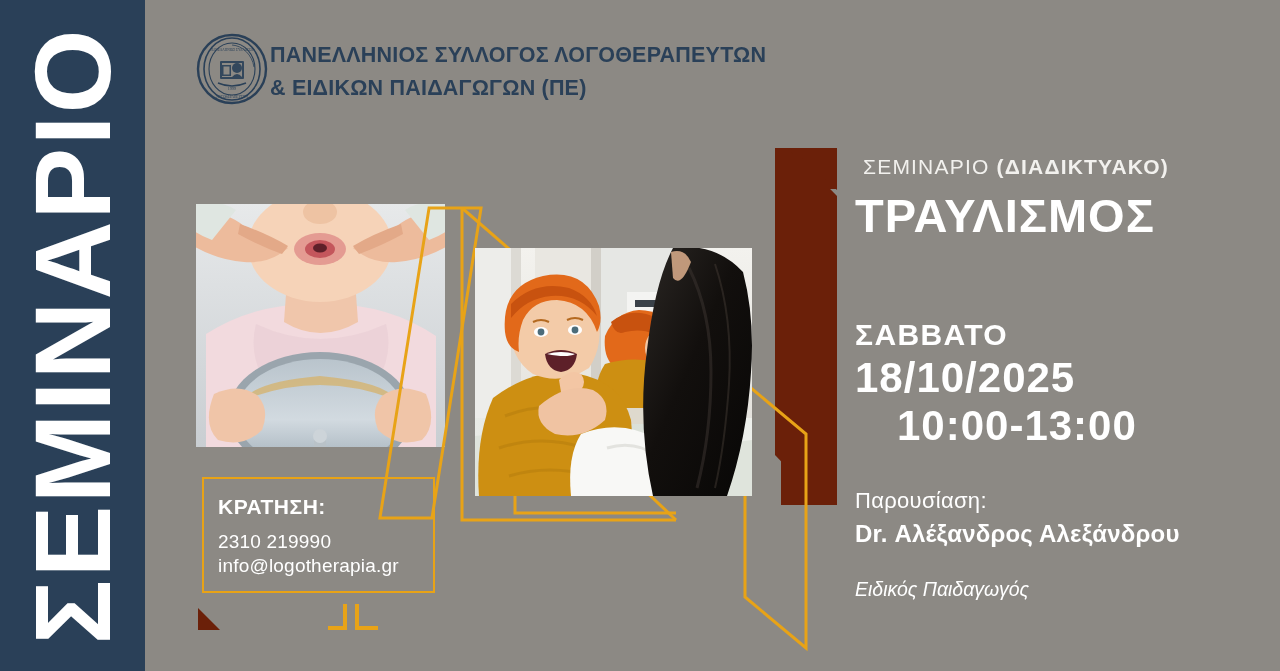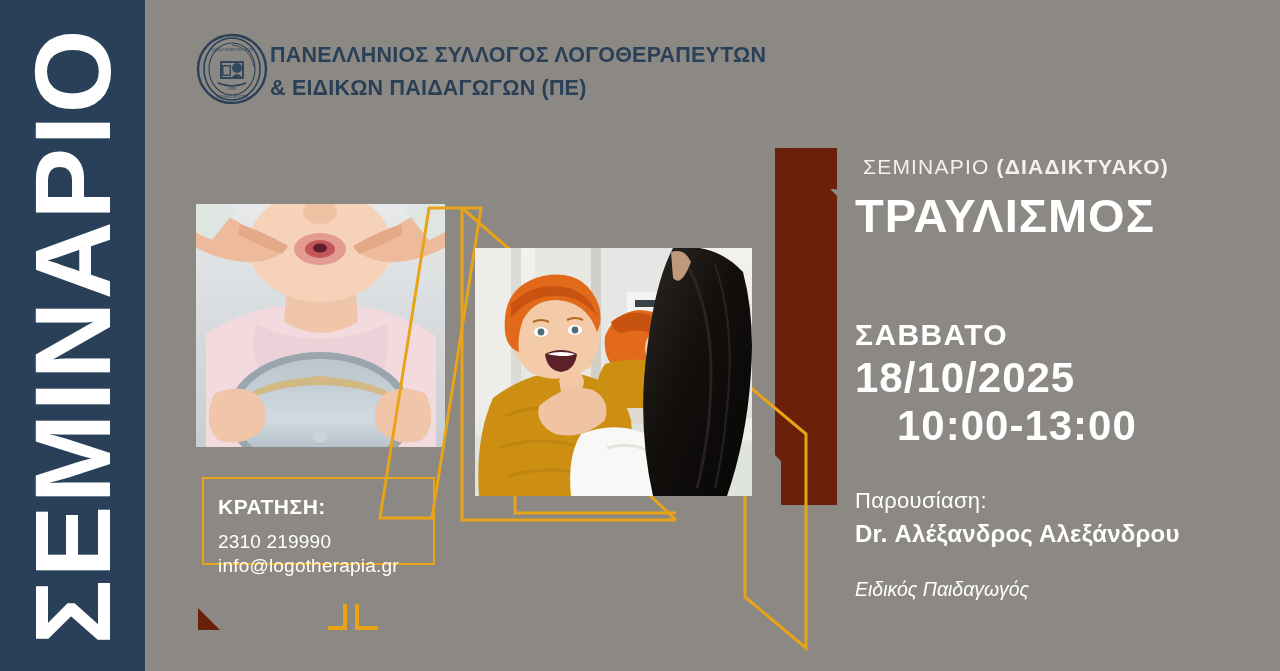--- a/index.html
+++ b/index.html
@@ -84,21 +84,21 @@
     position: absolute;
     left: 0; top: 0;
     width: 1280px; height: 671px;
     pointer-events: none;
   }
 
   
   .booking {
     position: absolute;
     left: 202px; top: 477px;
-    width: 233px; height: 88px;
+    width: 233px; height: 116px;
     border: 2px solid #e8a317;
     padding: 16px 0 0 14px;
   }
   .booking-title {
     color: #ffffff;
     font-size: 21px;
     font-weight: 700;
     letter-spacing: 0.5px;
     line-height: 1.1;
     margin-bottom: 12px;

